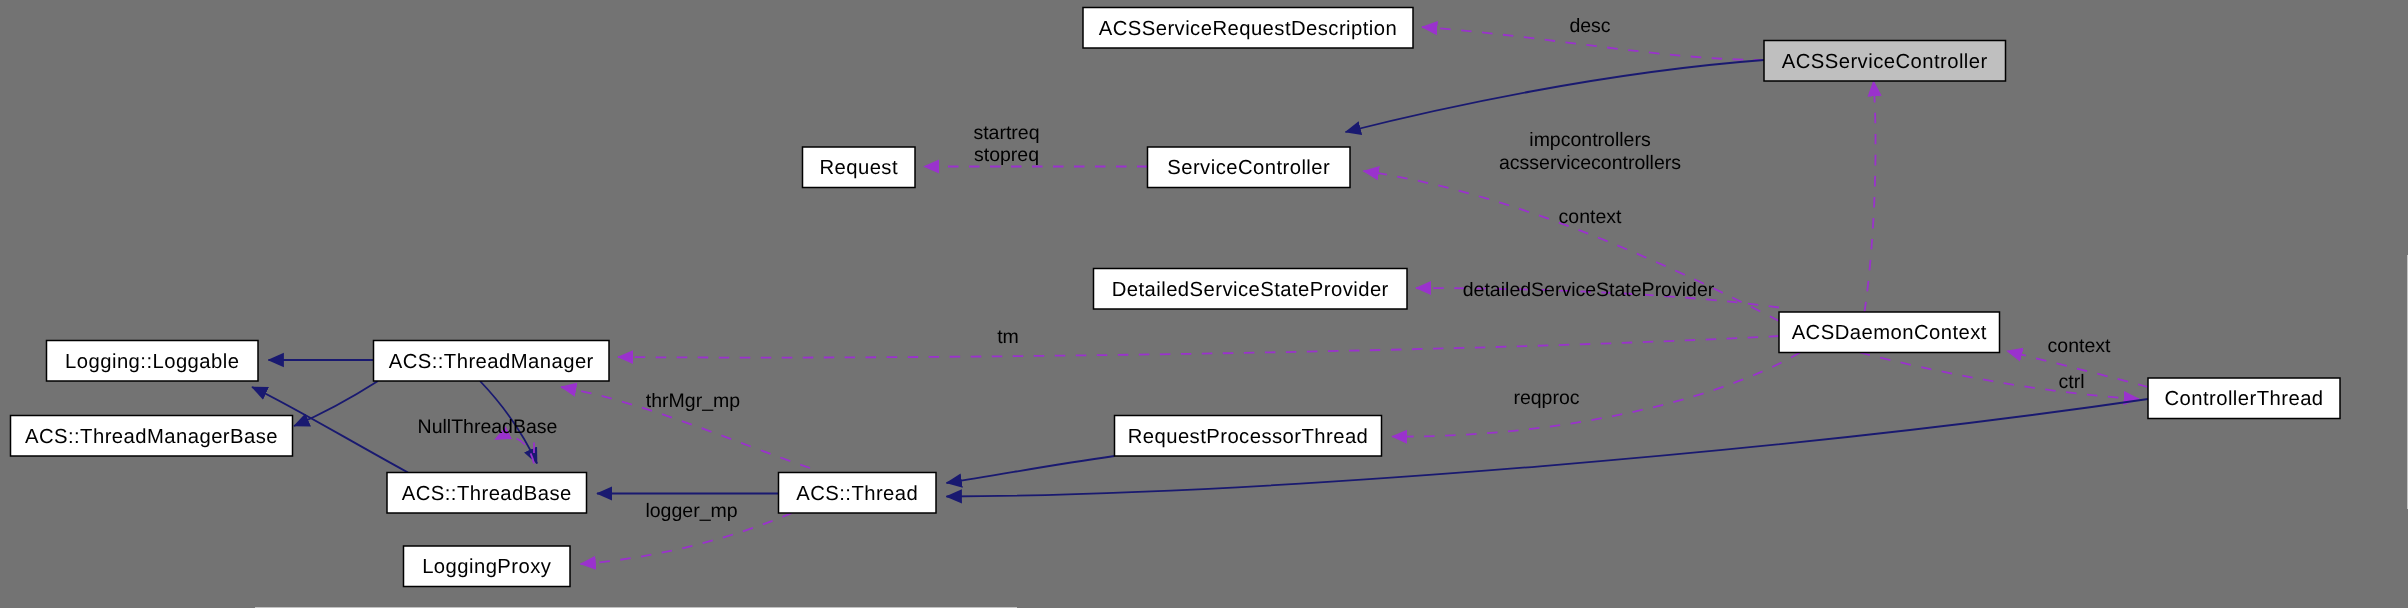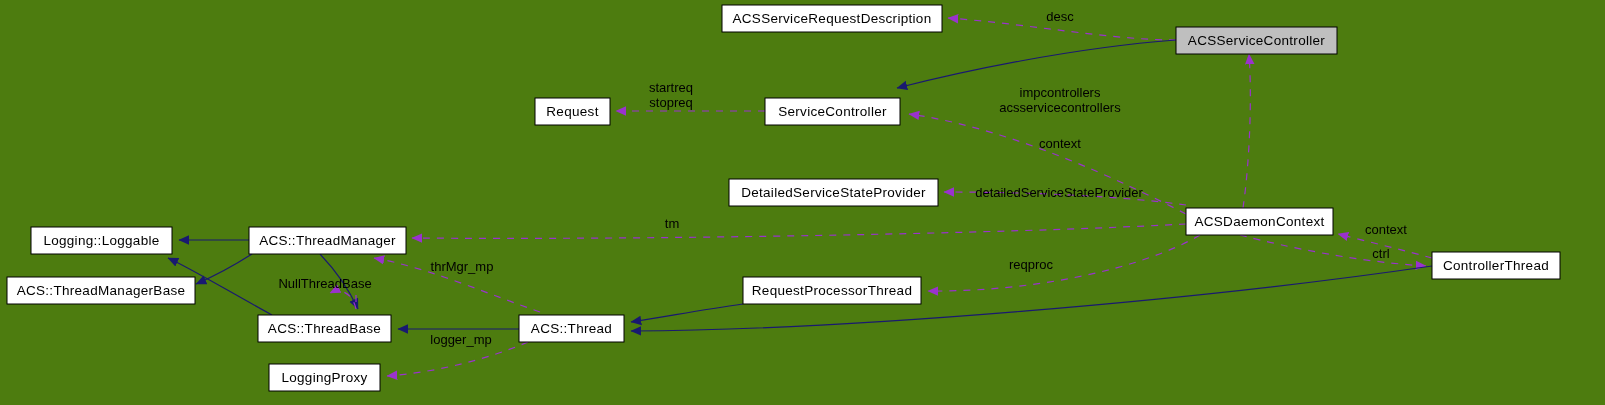--- a/index.html
+++ b/index.html
@@ -4,21 +4,21 @@
 <style>
   html, body {
     margin: 0;
     padding: 0;
     background: #ffffff;
   }
   #diagram-root {
     position: relative;
     width: 1605px;
     height: 405px;
-    background: #4d7c0f;
+    background: #737373;
     font-family: "Liberation Sans", sans-serif;
     overflow: hidden;
   }
   svg#graph {
     position: absolute;
     left: 0;
     top: 0;
     width: 1605px;
     height: 405px;
     display: block;

